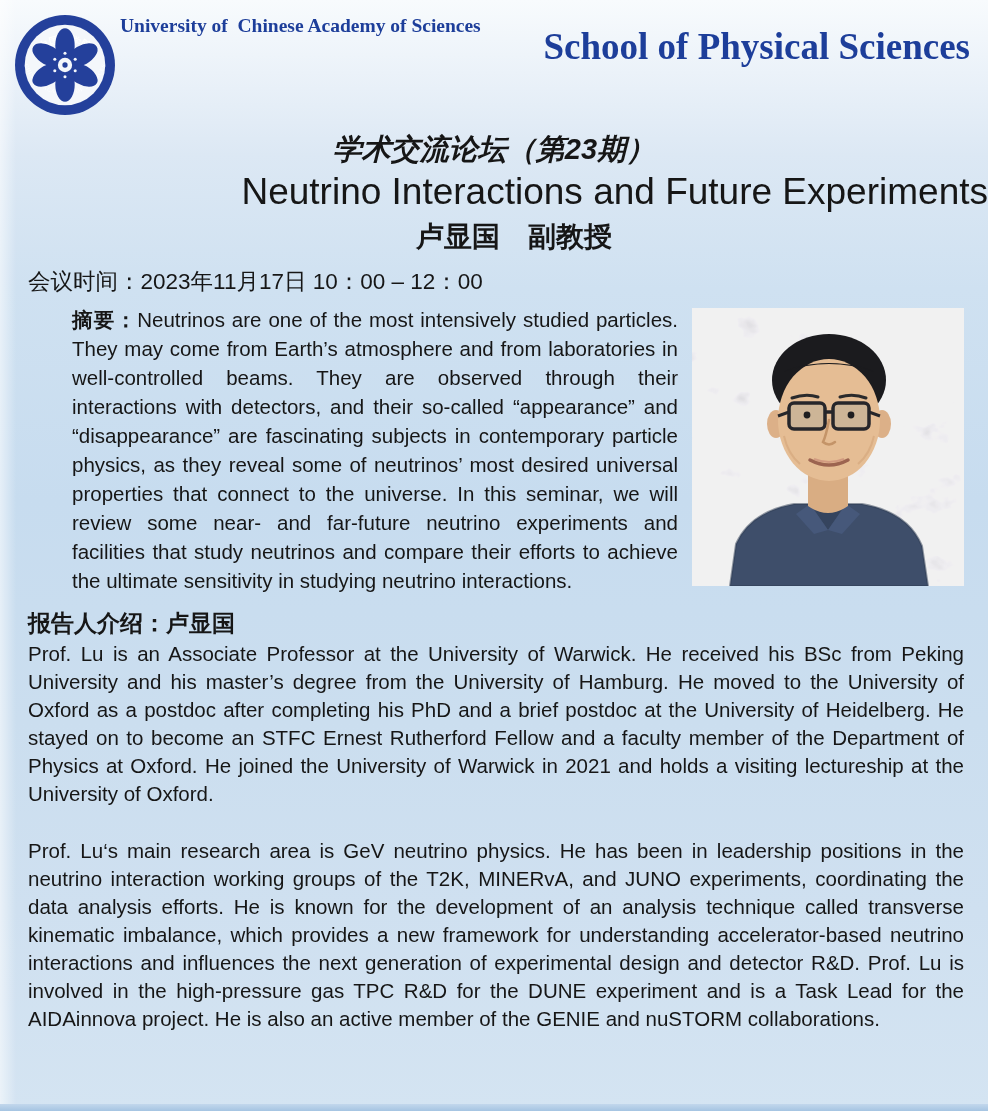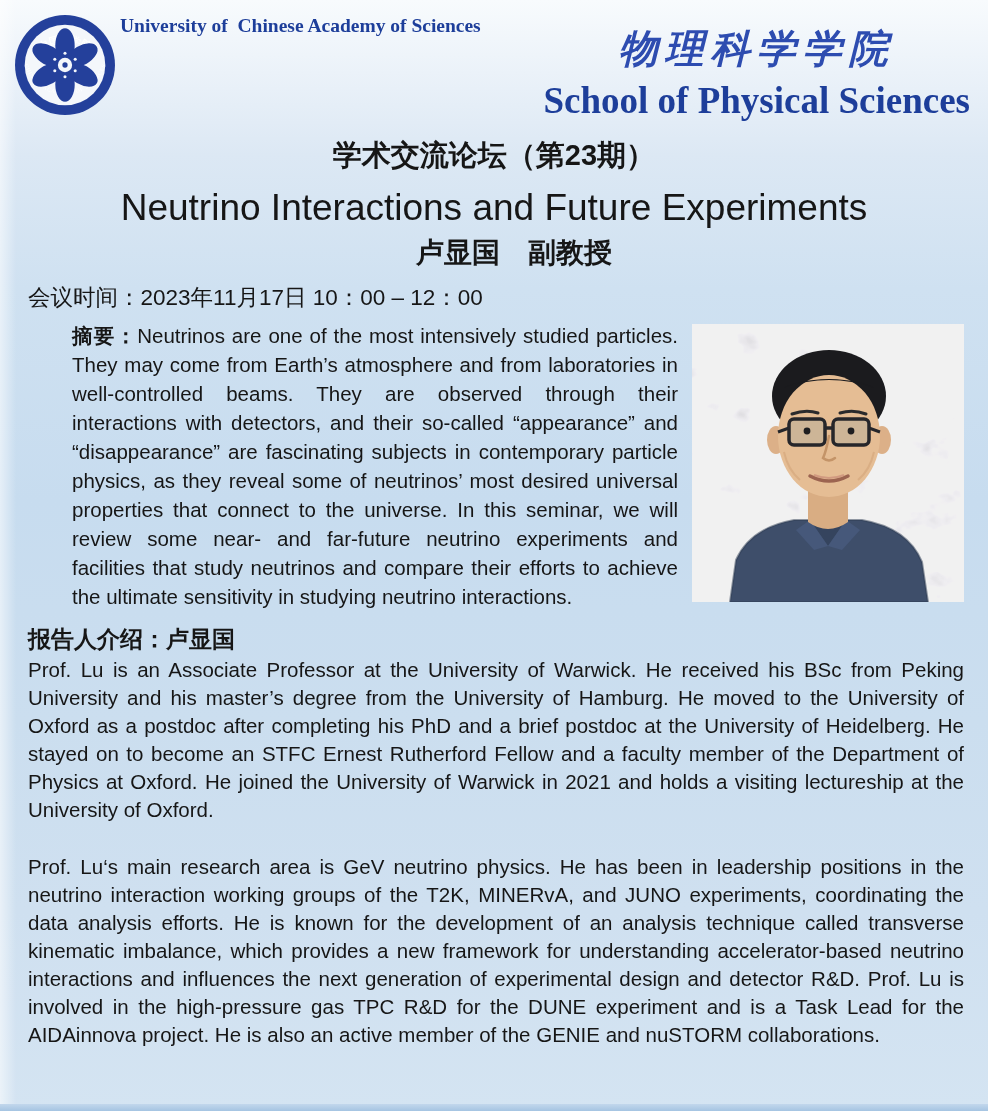--- a/index.html
+++ b/index.html
@@ -43,22 +43,22 @@
     font-family:"DejaVu Serif","Liberation Serif",serif;
     font-style:italic; font-weight:700;
     font-size:39px; letter-spacing:7px; color:#2d4cb0; white-space:nowrap;
   }
   .school-en {
     font-family:"Liberation Serif",serif; font-weight:700;
     font-size:37px; color:#1d3e9a; margin-top:3px; white-space:nowrap;
   }
 
   
-  .forum-title  { text-align:center; font-size:29px; font-weight:700; margin-top:14px; }
-  .talk-title   { text-align:center; font-size:37px; font-weight:400; margin-top:11px; }
+  .forum-title  { text-align:center; font-size:29px; font-weight:700; margin-top:14px;font-style:italic; }
+  .talk-title   { text-align:right; font-size:37px; font-weight:400; margin-top:1px; }
   .speaker-title{ text-align:center; font-size:28px; font-weight:700; margin-top:5px;padding-left:40px; }
 
   
   .meeting { padding:0 24px 0 28px; margin-top:11px; font-size:22.5px; line-height:1.37; }
   .meeting .lbl { }
   .m-gap-sm { display:inline-block; width:30px; }
   .m-gap-lg { display:inline-block; width:62px; }
 
   
   .row { display:flex; align-items:flex-start; padding:0 24px 0 28px; margin-top:7px;margin-left:44px; }
@@ -112,21 +112,20 @@
             <circle cx="40" cy="55.7" r="1.5"></circle>
             <circle cx="40" cy="44.3" r="1.5"></circle>
           </g>
         </svg>
       </span>
       <div class="ucas-text">
         <div class="ucas-en">University of  Chinese Academy of Sciences</div>
       </div>
     </div>
     <div class="school-block">
-      <div class="school-cn">物理科学学院</div>
       <div class="school-en">School of Physical Sciences</div>
     </div>
   </div>
 
   <div class="forum-title">学术交流论坛（第23期）</div>
   <div class="talk-title">Neutrino Interactions and Future Experiments</div>
   <div class="speaker-title">卢显国　副教授</div>
 
   <div class="meeting">
     <div>会议时间：2023年11月17日  10：00 – 12：00</div>

